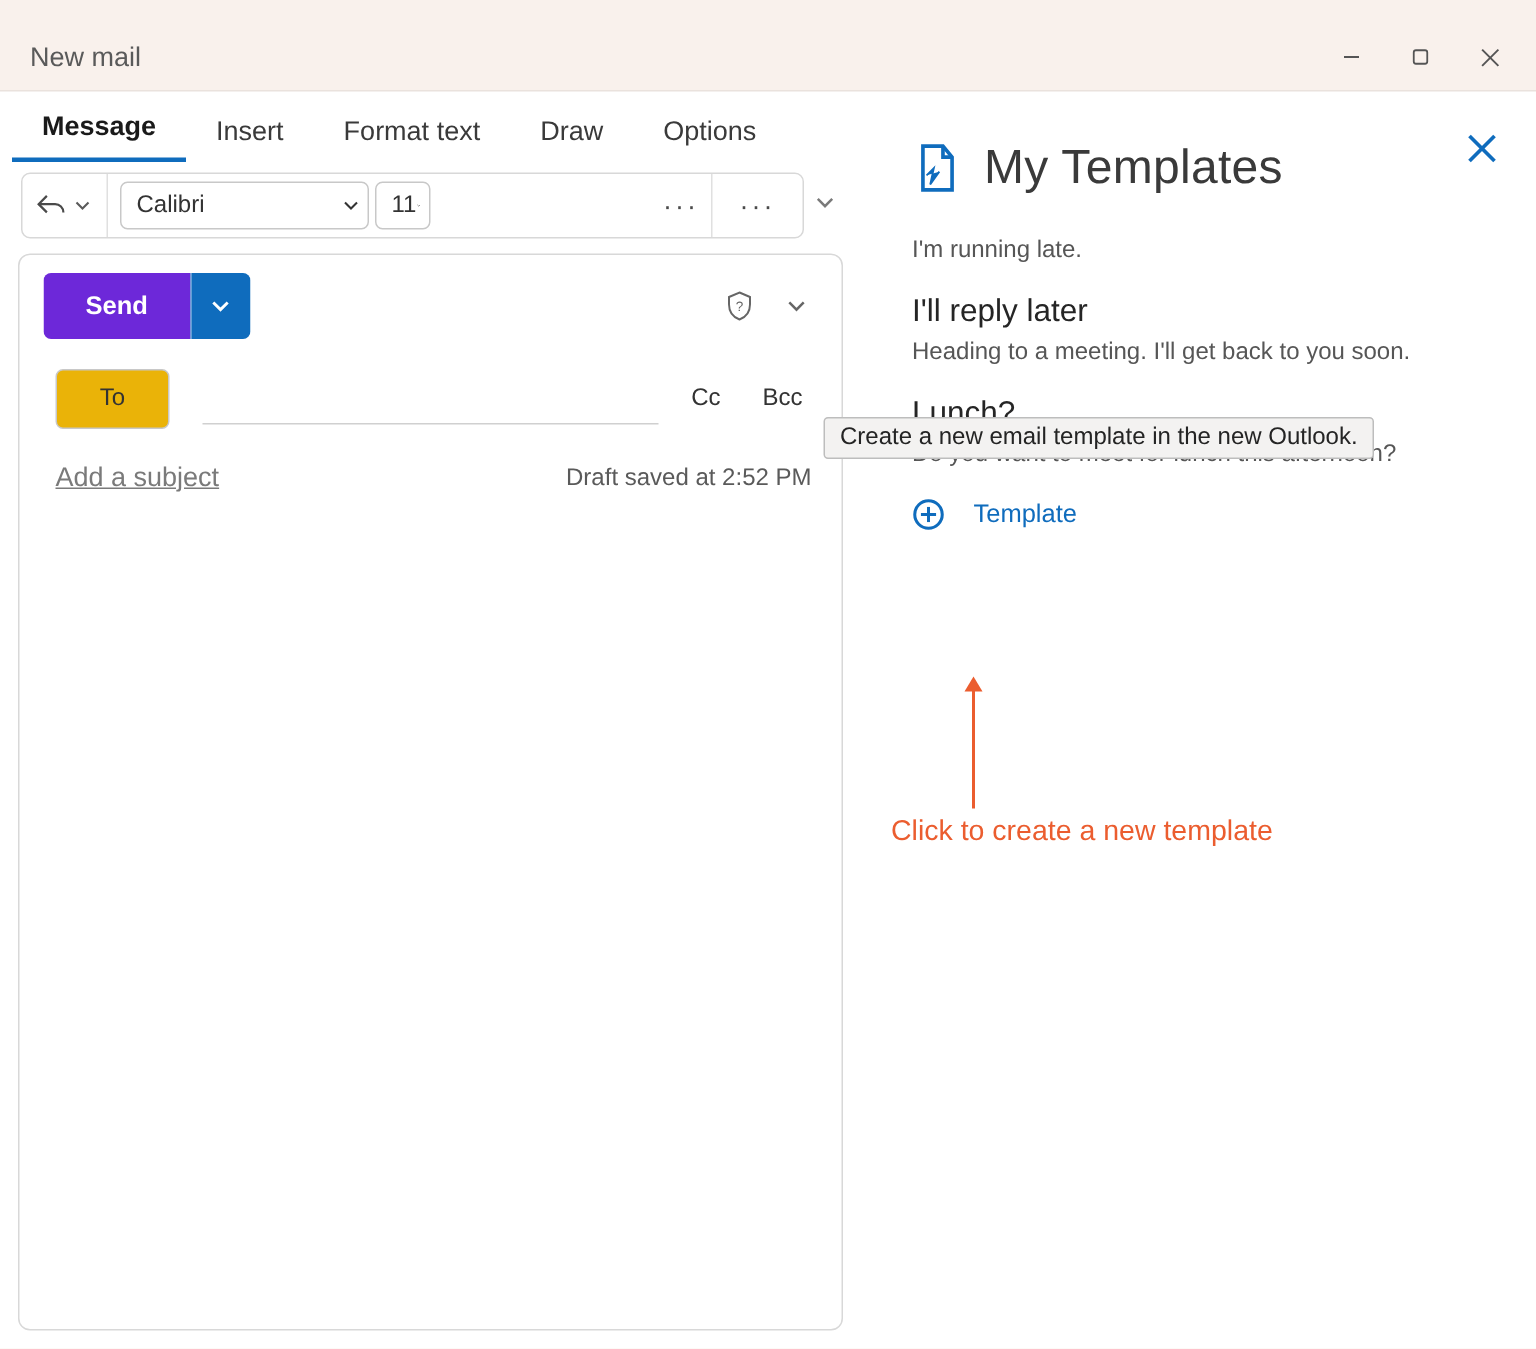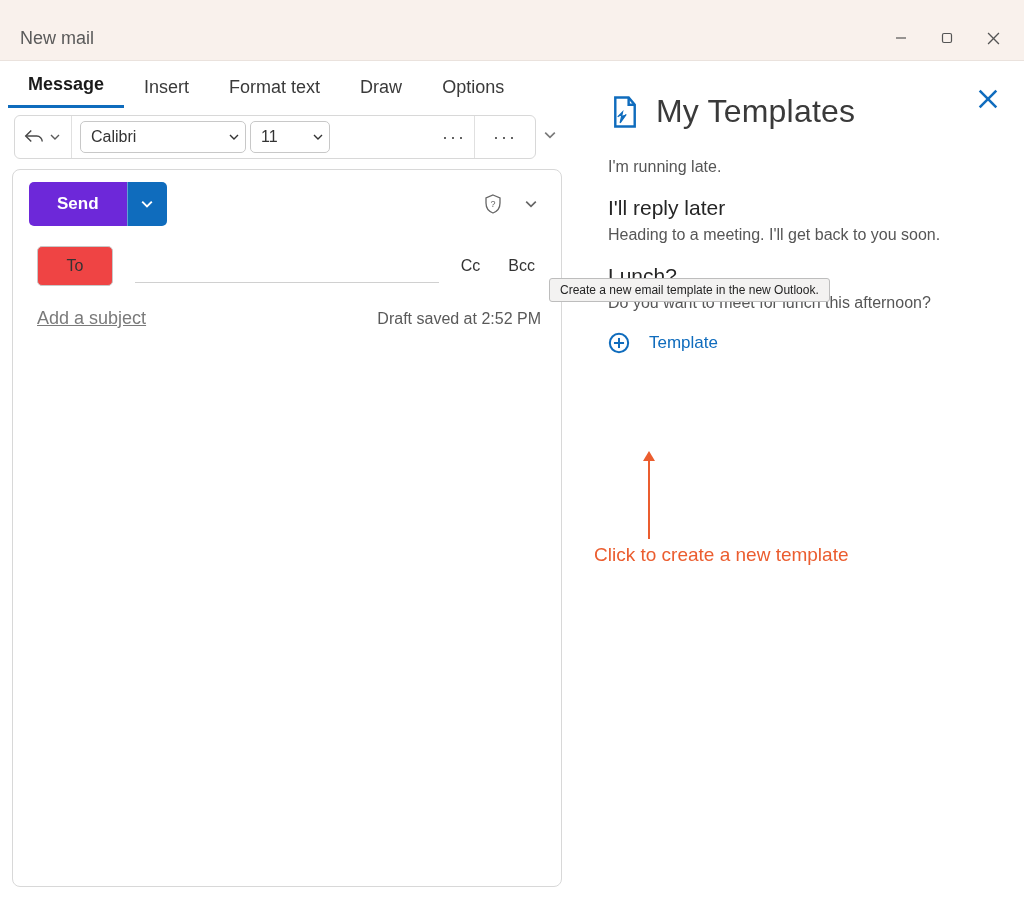--- a/index.html
+++ b/index.html
@@ -19,54 +19,54 @@
   .rtab.active { color:#1a1a1a; font-weight:600; border-bottom:3px solid #0f6cbd; }
 
   .ribbon-bar-wrap { display:flex; align-items:center; padding:6px 10px 10px 14px; }
   .ribbon-bar { display:flex; align-items:center; border:1px solid #d8d8d8; border-radius:6px; height:44px; flex:1 1 auto; min-width:0; overflow:hidden; }
   .rb-seg { display:flex; align-items:center; height:100%; border-right:1px solid #e0e0e0; padding:0 8px; }
   .rb-seg:last-child { border-right:none; }
   .icon-btn { display:flex; align-items:center; justify-content:center; color:#4a4a4a; }
   .caret { width:16px; display:flex; justify-content:center; color:#5a5a5a; }
   .font-select { border:1px solid #c8c8c8; border-radius:5px; height:32px; display:flex; align-items:center; justify-content:space-between; padding:0 6px 0 10px; font-size:16px; color:#333; background:#fff; }
   .font-name { width:166px; }
-  .font-size { width:80px; margin-left:4px; }
+  .font-size { width:37px; margin-left:4px; }
   .dots { letter-spacing:2px; font-size:18px; color:#4a4a4a; }
   .rb-chevron { width:28px; display:flex; align-items:flex-end; justify-content:center; padding-bottom:4px; color:#7a7a7a; }
 
   .compose-card { margin:0 12px 12px; border:1px solid #d8d8d8; border-radius:8px; flex:1 1 auto; display:flex; flex-direction:column; overflow:hidden; }
   .send-row { display:flex; align-items:center; padding:12px 16px 16px; gap:10px; }
   .send-group { display:flex; border-radius:5px; overflow:hidden; }
   .send-btn { background:#6d28d9; color:#fff; border:none; height:44px; padding:0 28px; font-size:17px; font-weight:600; display:flex; align-items:center; justify-content:center; }
   .send-caret { background:#0f6cbd; color:#fff; width:40px; height:44px; display:flex; align-items:center; justify-content:center; border-left:1px solid rgba(255,255,255,0.35); }
   .send-row .spacer { flex:1; }
   .shield { color:#666; width:28px; display:flex; justify-content:center; }
   .more-caret { color:#666; width:28px; display:flex; justify-content:center; }
 
   .to-row { display:flex; align-items:center; padding:4px 20px 14px 24px; gap:16px; }
-  .to-btn { border:1px solid #c8c8c8; border-radius:5px; height:40px; width:76px; display:flex; align-items:center; justify-content:center; font-size:16px; color:#333; background:#ef4444; }
+  .to-btn { border:1px solid #c8c8c8; border-radius:5px; height:40px; width:76px; display:flex; align-items:center; justify-content:center; font-size:16px; color:#333; background:#eab308; }
   .to-field { flex:1; border-bottom:1px solid #d0d0d0; height:34px; margin-left:6px; }
   .cc-bcc { font-size:16px; color:#333; padding:4px 6px; }
 
   .subj-row { display:flex; align-items:center; justify-content:space-between; padding:8px 20px 14px 24px; }
   .subj-ph { font-size:18px; color:#7a7a7a;text-decoration:underline; }
   .draft-saved { font-size:16px; color:#5a5a5a; }
 
   .panel { width:450px; flex:0 0 450px; padding:20px 20px 10px 34px; position:relative; }
   .panel-header { display:flex; align-items:center; gap:14px; margin-top:12px; margin-bottom:28px; }
   .panel-header .ph-icon { width:34px; height:34px; }
   .panel-title { font-size:32px; font-weight:400; color:#3a3a3a; letter-spacing:0.2px; }
   .panel-close { position:absolute; right:26px; top:28px; color:#0f6cbd; }
   .tpl { margin-bottom:20px; }
   .tpl-title { font-size:21px; color:#252525; margin-bottom:6px; }
   .tpl-body { font-size:16px; color:#565656; }
   .add-tpl { display:flex; align-items:center; gap:19px; color:#0f6cbd; font-size:17px; margin-top:4px; }
   .add-tpl .plus-circ { width:22px; height:22px; }
 
-  .tooltip { position:absolute; left:549px; top:278px; background:#f3f2f1; color:#242424; font-size:12px; padding:4px 10px; border:1px solid #bdbdbd; border-radius:3px; white-space:nowrap; z-index:50; }
+  .tooltip { position:absolute; left:549px; top:278px; background:#f3f2f1; color:#242424; font-size:16px; padding:4px 10px; border:1px solid #bdbdbd; border-radius:3px; white-space:nowrap; z-index:50; }
 
   .anno-arrow { position:absolute; left:648px; top:459px; width:2px; height:80px; background:#eb5d2f; z-index:40; }
   .anno-arrow::before { content:""; position:absolute; left:-5px; top:-8px; border-left:6px solid transparent; border-right:6px solid transparent; border-bottom:10px solid #eb5d2f; }
   .anno-text { position:absolute; left:594px; top:544px; color:#eb5d2f; font-size:19px; z-index:40; }
 </style>
 </head>
 <body>
 
 <div class="titlebar">
   <div class="title">New mail</div>

